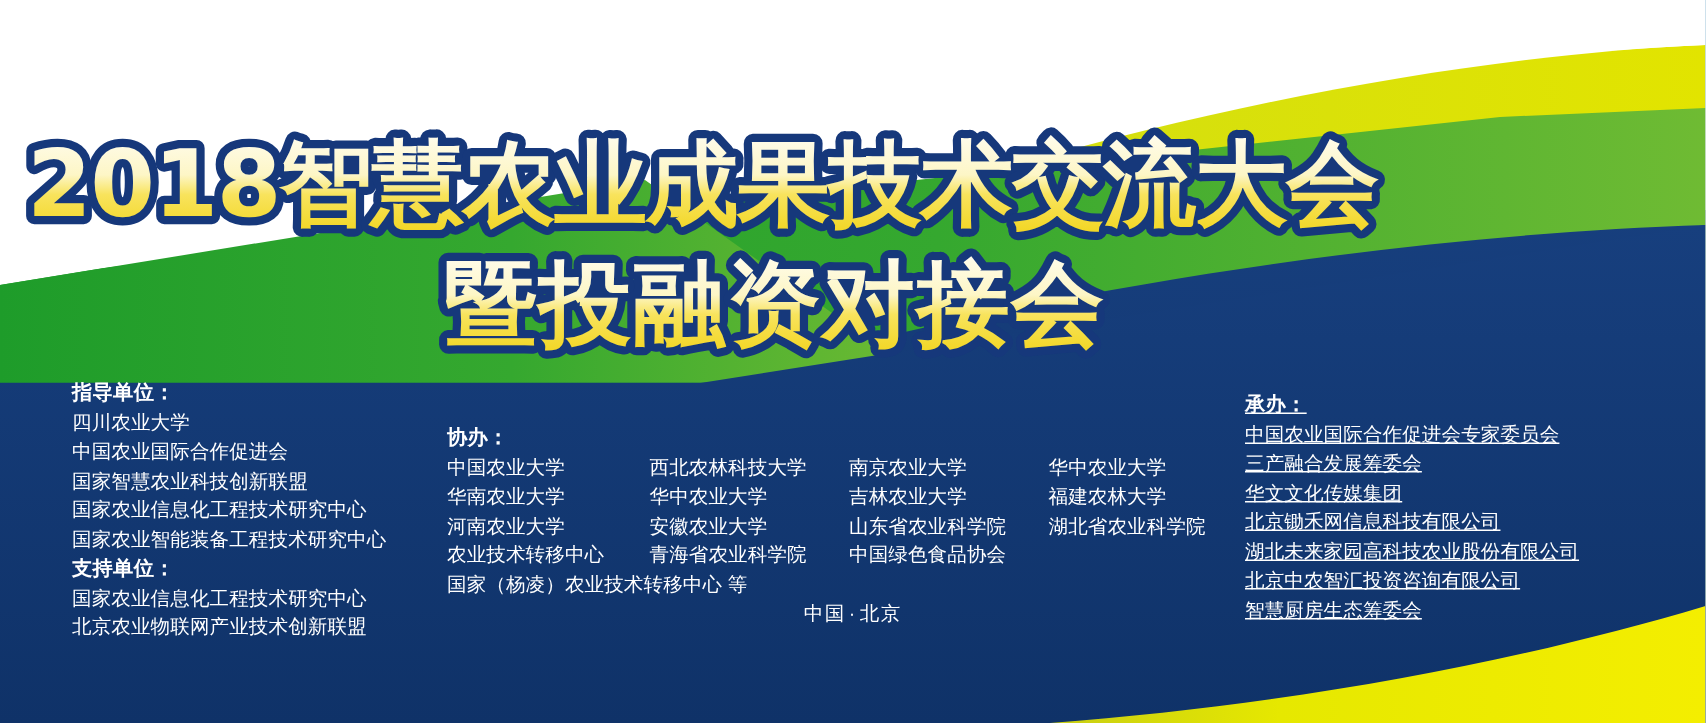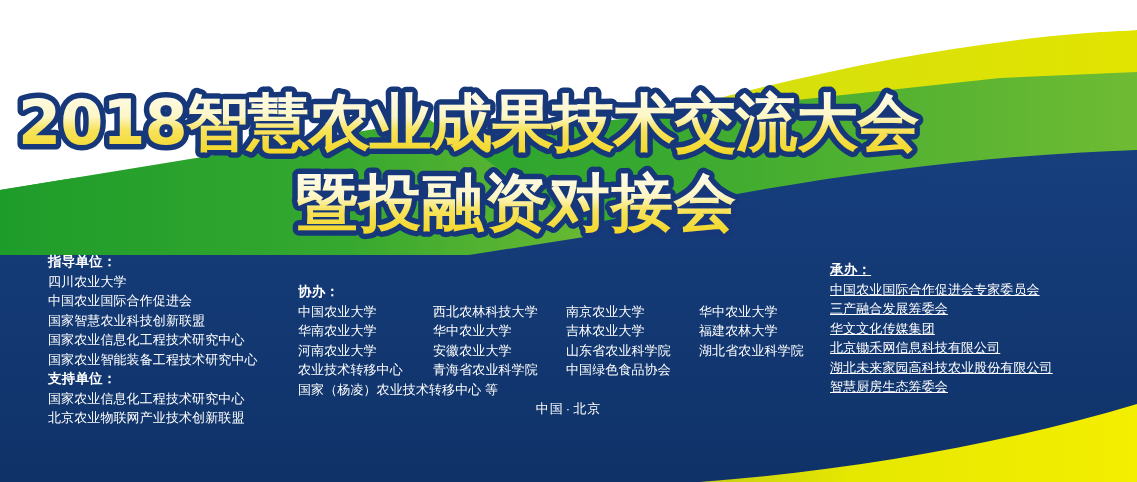--- a/index.html
+++ b/index.html
@@ -193,20 +193,21 @@
       </div>
     </div>
 
     <div class="col" id="col-right">
       <div class="hdr">承办：</div>
       <div class="ln">中国农业国际合作促进会专家委员会</div>
       <div class="ln">三产融合发展筹委会</div>
       <div class="ln">华文文化传媒集团</div>
       <div class="ln">北京锄禾网信息科技有限公司</div>
       <div class="ln">湖北未来家园高科技农业股份有限公司</div>
+      <div class="ln">北京中农智汇投资咨询有限公司</div>
       <div class="ln">智慧厨房生态筹委会</div>
     </div>
   </div>
 
   <div id="location">
     <span>中国</span><span class="dot">·</span><span>北京</span>
   </div>
 
 </div>
 

